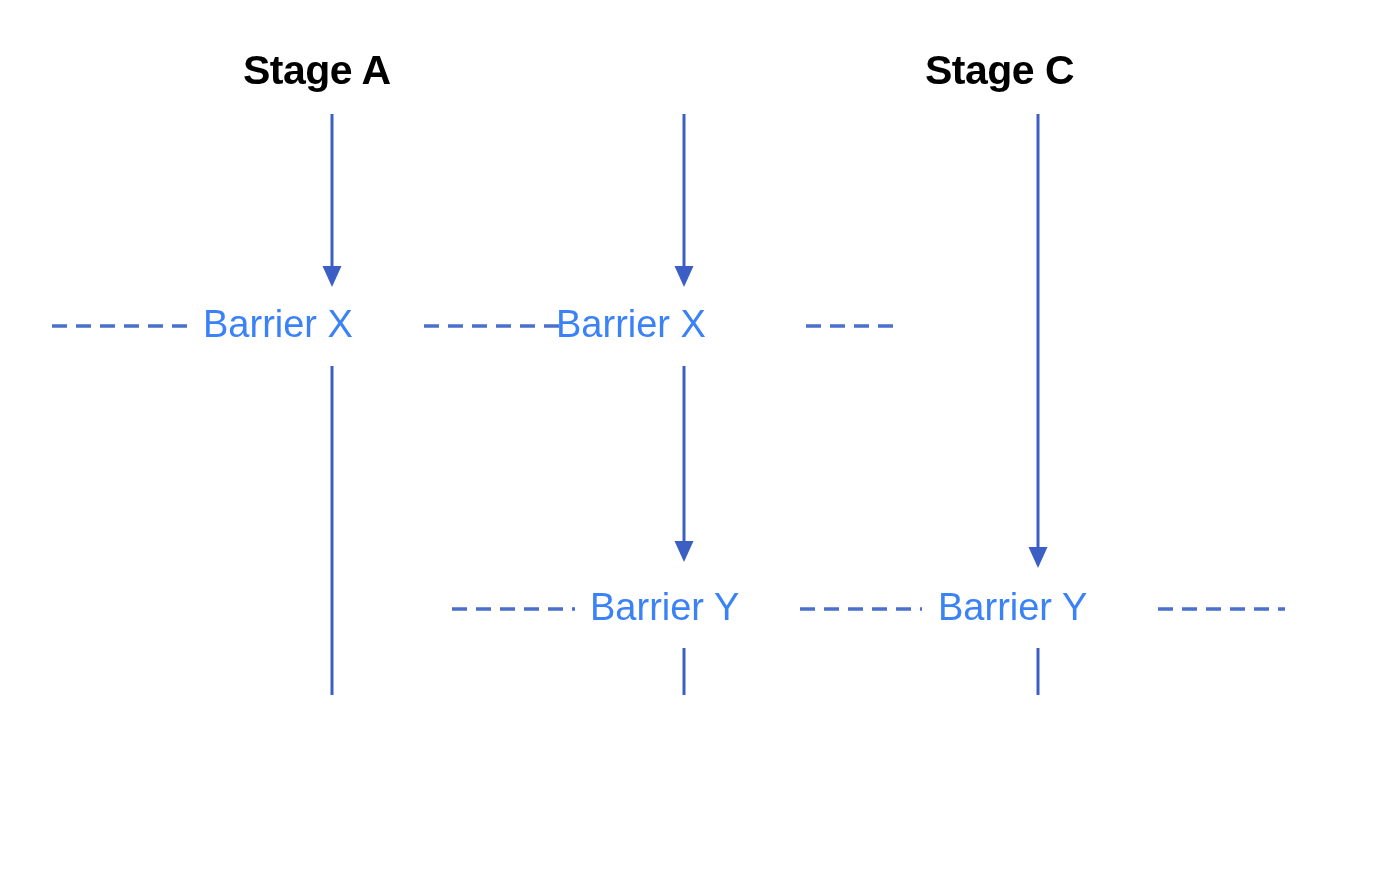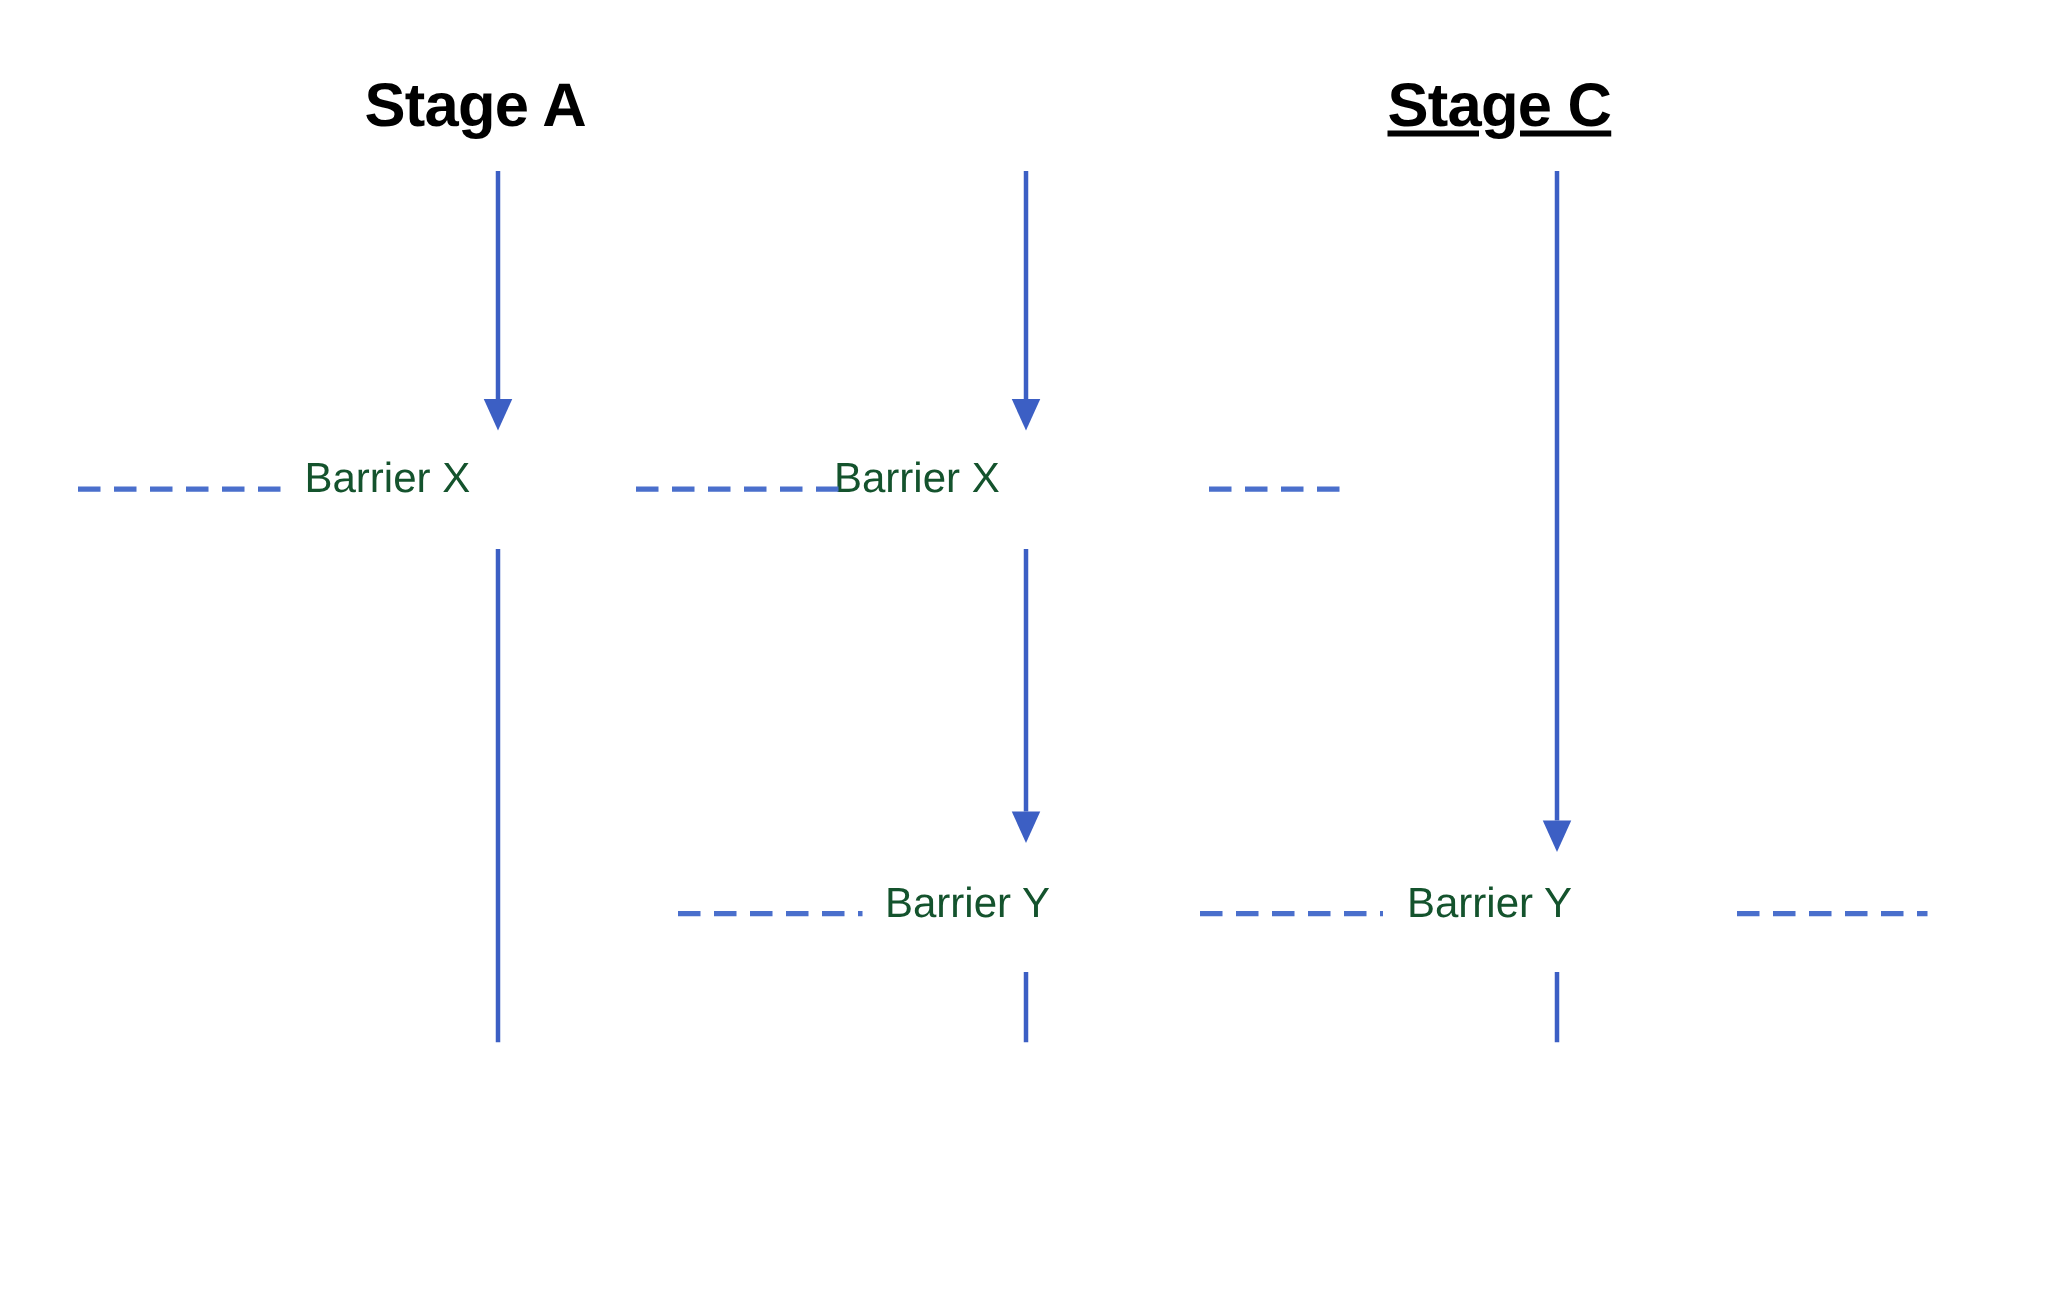--- a/index.html
+++ b/index.html
@@ -23,41 +23,41 @@
     font-weight: bold;
     font-size: 41px;
     line-height: 1;
     color: #000000;
     white-space: nowrap;
     letter-spacing: -0.5px;
   }
   .barrier-label {
     position: absolute;
     font-weight: normal;
-    font-size: 28px;
+    font-size: 38px;
     line-height: 1;
-    color: #14532d;
+    color: #3b82f6;
     white-space: nowrap;
   }
   .flow-svg {
     position: absolute;
     left: 0;
     top: 0;
     width: 1379px;
     height: 875px;
     pointer-events: none;
   }
 </style>
 </head>
 <body>
 
 <div id="canvas">
 
   <div class="stage-label" id="stage-0" style="left: 243px; top: 50px;">Stage A</div>
-  <div class="stage-label" id="stage-2" style="left: 925px; top: 50px; text-decoration: underline;">Stage C</div>
+  <div class="stage-label" id="stage-2" style="left: 925px; top: 50px;">Stage C</div>
 
   <div class="barrier-label" id="bx-0" style="left: 203px; top: 305px;">Barrier X</div>
   <div class="barrier-label" id="bx-1" style="left: 556px; top: 305px;">Barrier X</div>
 
   <div class="barrier-label" id="by-0" style="left: 590px; top: 588px;">Barrier Y</div>
   <div class="barrier-label" id="by-1" style="left: 938px; top: 588px;">Barrier Y</div>
 
   <svg class="flow-svg" id="flow-svg" viewBox="0 0 1379 875" xmlns="http://www.w3.org/2000/svg">
       <g>
         <line x1="332" y1="114" x2="332" y2="266" stroke="#3C5FC4" stroke-width="3"></line>

